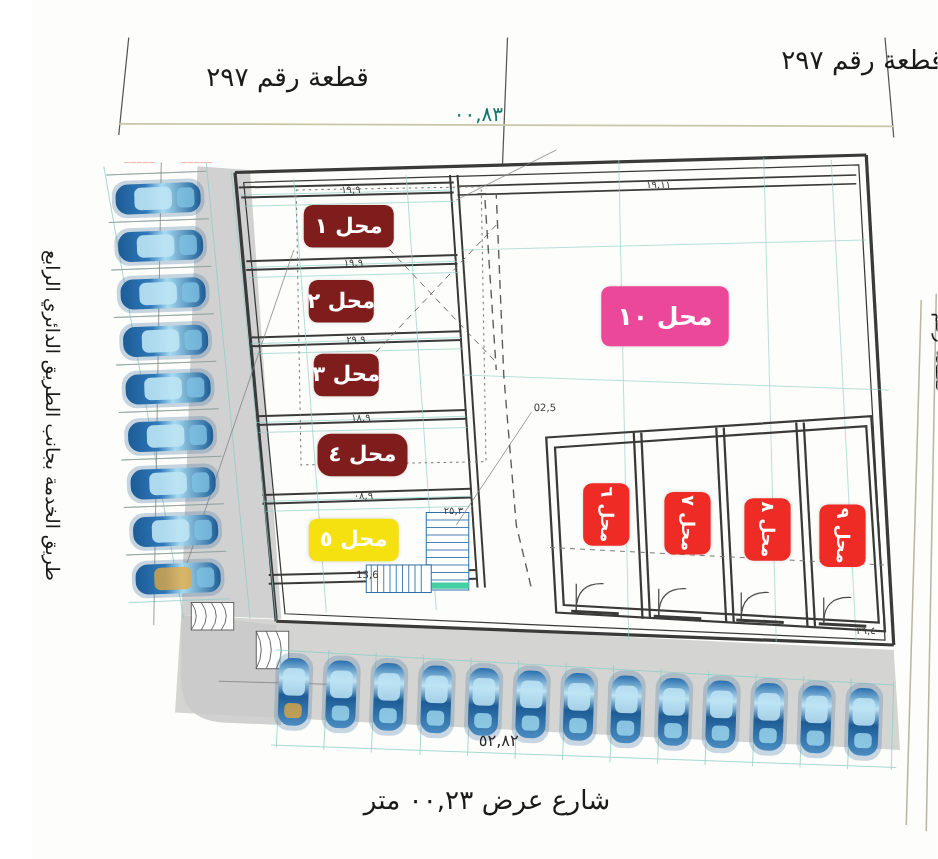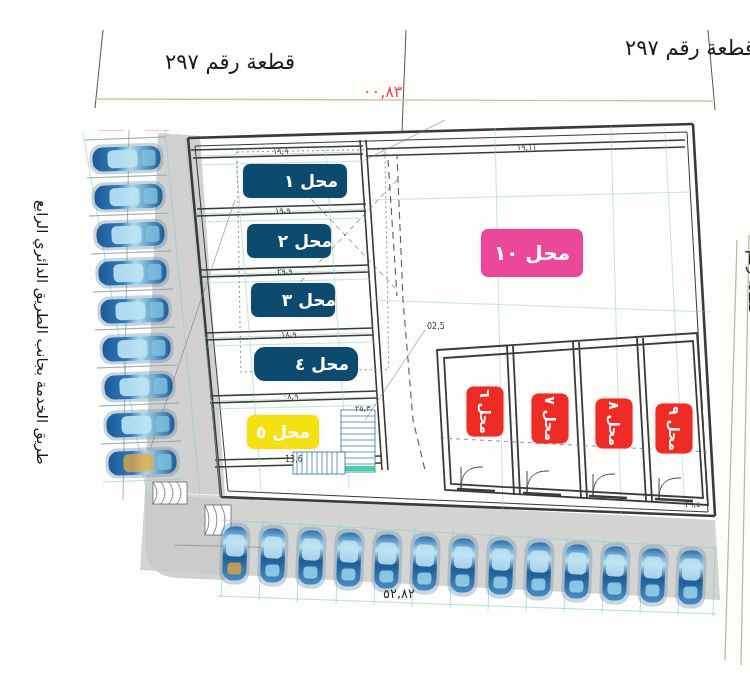--- a/index.html
+++ b/index.html
@@ -34,21 +34,21 @@
     color: #1a1a1a;
     white-space: nowrap;
     position: absolute;
   }
   .plot-label {
     font-size: 21px;
     letter-spacing: 0px;
   }
   .dim-top {
     font-size: 16px;
-    color: #ef4444;
+    color: #0f766e;
   }
   .street-label {
     font-size: 21px;
   }
   .road-vert-left {
     font-size: 15px;
     transform-origin: 0 0;
   }
   .road-vert-right {
     font-size: 15px;
@@ -66,21 +66,21 @@
     justify-content: center;
     border-radius: 7px;
     color: #ffffff;
     font-family: "DejaVu Sans", "Liberation Sans", sans-serif;
     direction: rtl;
     unicode-bidi: bidi-override;
     font-weight: bold;
     white-space: nowrap;
     box-shadow: 0 0 3px rgba(0,0,0,0.12);
   }
-  .shop.blue   { background: #0c4a6e; padding-left: 32px; }
+  .shop.blue   { background: #7f1d1d; }
   .shop.yellow { background: #f5e010; color: #ffffff; }
   .shop.green  { background: #ec4899; color: #ffffff; }
   .shop.red    { background: #ef2b26; }
   .tiny-red {
     position: absolute;
     color: #e8605c;
     font-size: 5px;
     direction: rtl;
     unicode-bidi: bidi-override;
     white-space: nowrap;
@@ -493,20 +493,21 @@
   <div class="arabic plot-label" style="right:20px; top:36px;">قطعة رقم ٧٩٢</div>
 
   <div class="arabic plot-label" style="left:140px; top:50px;">قطعة رقم ٧٩٢</div>
 
   <div class="arabic dim-top" style="left:338px; top:82px;">٣٨,٠٠</div>
 
   <div class="arabic road-vert-left" style="left:26px; top:200px; transform: rotate(90deg);">طريق الخدمة بجانب الطريق الدائري الرابع</div>
 
   <div class="arabic road-vert-right" style="left:738px; top:250px; transform: rotate(90deg);">قطعة رقم</div>
 
+  <div class="arabic street-label" style="left:266px; top:628px;">شارع عرض ٣٢,٠٠ متر</div>
 
   <div class="arabic dim-bottom" style="left:358px; top:586px;">٢٨,٢٥</div>
 
   <div class="tiny-red" style="left:74px; top:127px;">—————</div>
   <div class="tiny-red" style="left:120px; top:127px;">—————</div>
 
   <div id="shop-layer">
       <div class="shop blue" style="left: 218px; top: 164px; width: 72px; height: 34px; font-size: 17px;">
         <span>محل ١</span>
       </div>

